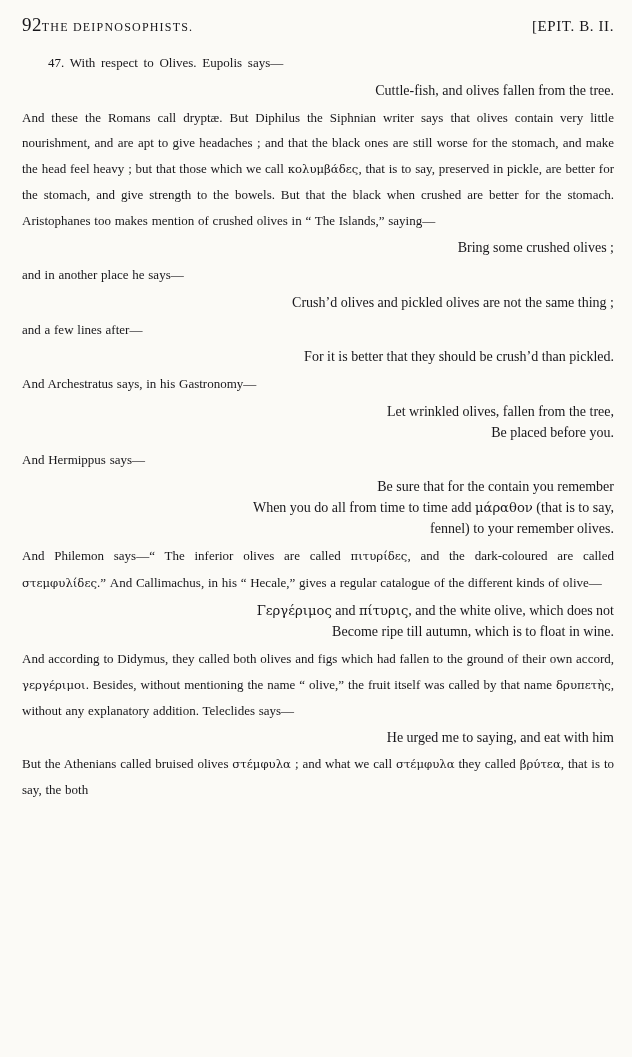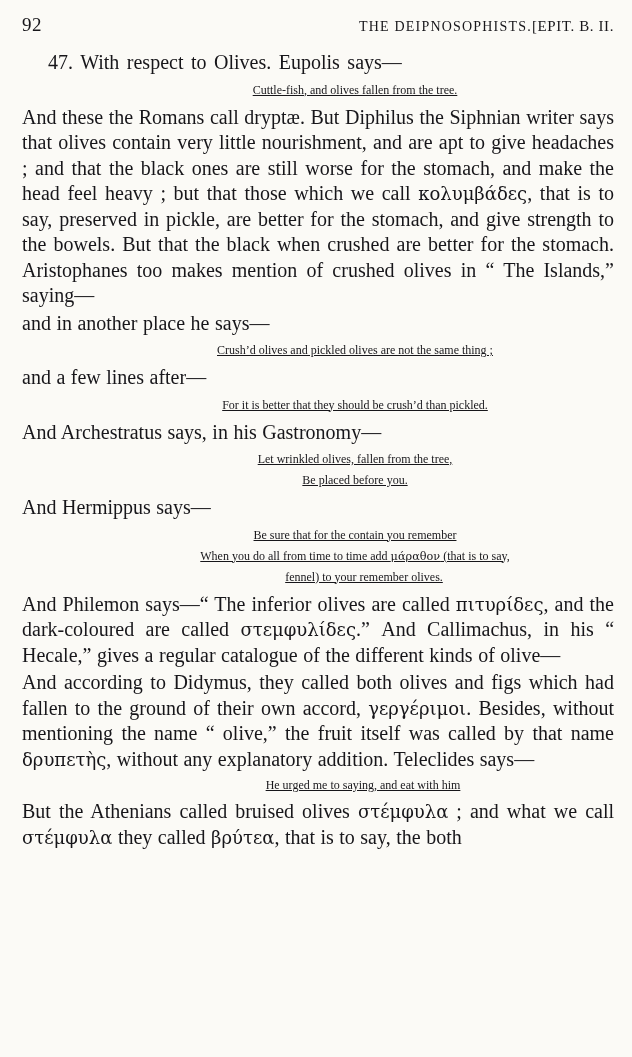--- a/index.html
+++ b/index.html
@@ -28,49 +28,48 @@
     justify-content: space-between;
     font-size: 17px;
     letter-spacing: 0.4px;
     margin-bottom: 14px;
   }
   .folio {
     font-size: 19px;
     font-family: "Liberation Serif", serif;
   }
   .head-title {
-    font-size: 14px;
+    font-size: 12px;
     letter-spacing: 1.2px;
-    text-align: right;
+    text-align: left;
     flex: 1;
   }
   .head-right {
     font-size: 15px;
     letter-spacing: 0.6px;
     white-space: nowrap;
   }
   
   .para {
-    font-size: 20px;
+    font-size: 13px;
     line-height: 25.5px;
     text-align: justify;
     text-align-last: left;
     margin: 0 0 2px 0;
     word-spacing: 0.5px;
   }
   .para.first {
     text-indent: 26px;
   }
   .quote {
-    font-size: 12px;
+    font-size: 14px;
     line-height: 21px;
     margin: 4px 0 4px 0;
     padding-left: 74px;
-    text-align: center;
-    text-decoration: underline;
+    text-align: right;
   }
   .quote.tight {
     margin: 3px 0 3px 0;
   }
   .quote .ln {
     display: block;
   }
   .gk {
     font-family: "DejaVu Serif", serif;
     font-size: 0.94em;
@@ -95,20 +94,23 @@
   </div>
 
   <p class="para first spaced"><span>47.  With respect to Olives.    Eupolis says—</span></p>
 
   <div class="quote">
     <span class="ln">Cuttle-fish, and olives fallen from the tree.</span>
   </div>
 
   <p class="para"><span>And these the Romans call dryptæ.    But Diphilus the Siphnian writer says that olives contain very little nourishment, and are apt to give headaches ; and that the black ones are still worse for the stomach, and make the head feel heavy ; but that those which we call </span><span class="gk">κολυμβάδες</span><span>, that is to say, preserved in pickle, are better for the stomach, and give strength to the bowels.    But that the black when crushed are better for the stomach.    Aristophanes too makes mention of crushed olives in “ The Islands,” saying—</span></p>
 
+  <div class="quote">
+    <span class="ln">Bring some crushed olives ;</span>
+  </div>
 
   <p class="para"><span>and in another place he says—</span></p>
 
   <div class="quote">
     <span class="ln">Crush’d olives and pickled olives are not the same thing ;</span>
   </div>
 
   <p class="para"><span>and a few lines after—</span></p>
 
   <div class="quote">
@@ -125,20 +127,24 @@
   <p class="para lead"><span>And Hermippus says—</span></p>
 
   <div class="quote">
     <span class="ln">Be sure that for the contain you remember</span>
     <span class="ln"><span>When you do all from time to time add </span><span class="gk">μάραθον</span><span> (that is to say,</span></span>
     <span class="ln" style="padding-left:18px">fennel) to your remember olives.</span>
   </div>
 
   <p class="para"><span>And Philemon says—“ The inferior olives are called </span><span class="gk">πιτυρίδες</span><span>, and the dark-coloured are called </span><span class="gk">στεμφυλίδες</span><span>.”    And Callimachus, in his “ Hecale,” gives a regular catalogue of the different kinds of olive—</span></p>
 
+  <div class="quote" style="padding-left:90px">
+    <span class="ln"><span class="gk">Γεργέριμος</span><span> and </span><span class="gk">πίτυρις</span><span>, and the white olive, which does not</span></span>
+    <span class="ln">Become ripe till autumn, which is to float in wine.</span>
+  </div>
 
   <p class="para"><span>And according to Didymus, they called both olives and figs which had fallen to the ground of their own accord, </span><span class="gk">γεργέριμοι</span><span>. Besides, without mentioning the name “ olive,” the fruit itself was called by that name </span><span class="gk">δρυπετὴς</span><span>, without any explanatory addition.    Teleclides says—</span></p>
 
   <div class="quote tight" style="padding-left:90px">
     <span class="ln">He urged me to saying, and eat with him</span>
   </div>
 
   <p class="para"><span>But the Athenians called bruised olives </span><span class="gk">στέμφυλα</span><span> ; and what we call </span><span class="gk">στέμφυλα</span><span> they called </span><span class="gk">βρύτεα</span><span>, that is to say, the both</span></p>
 
 </div>

